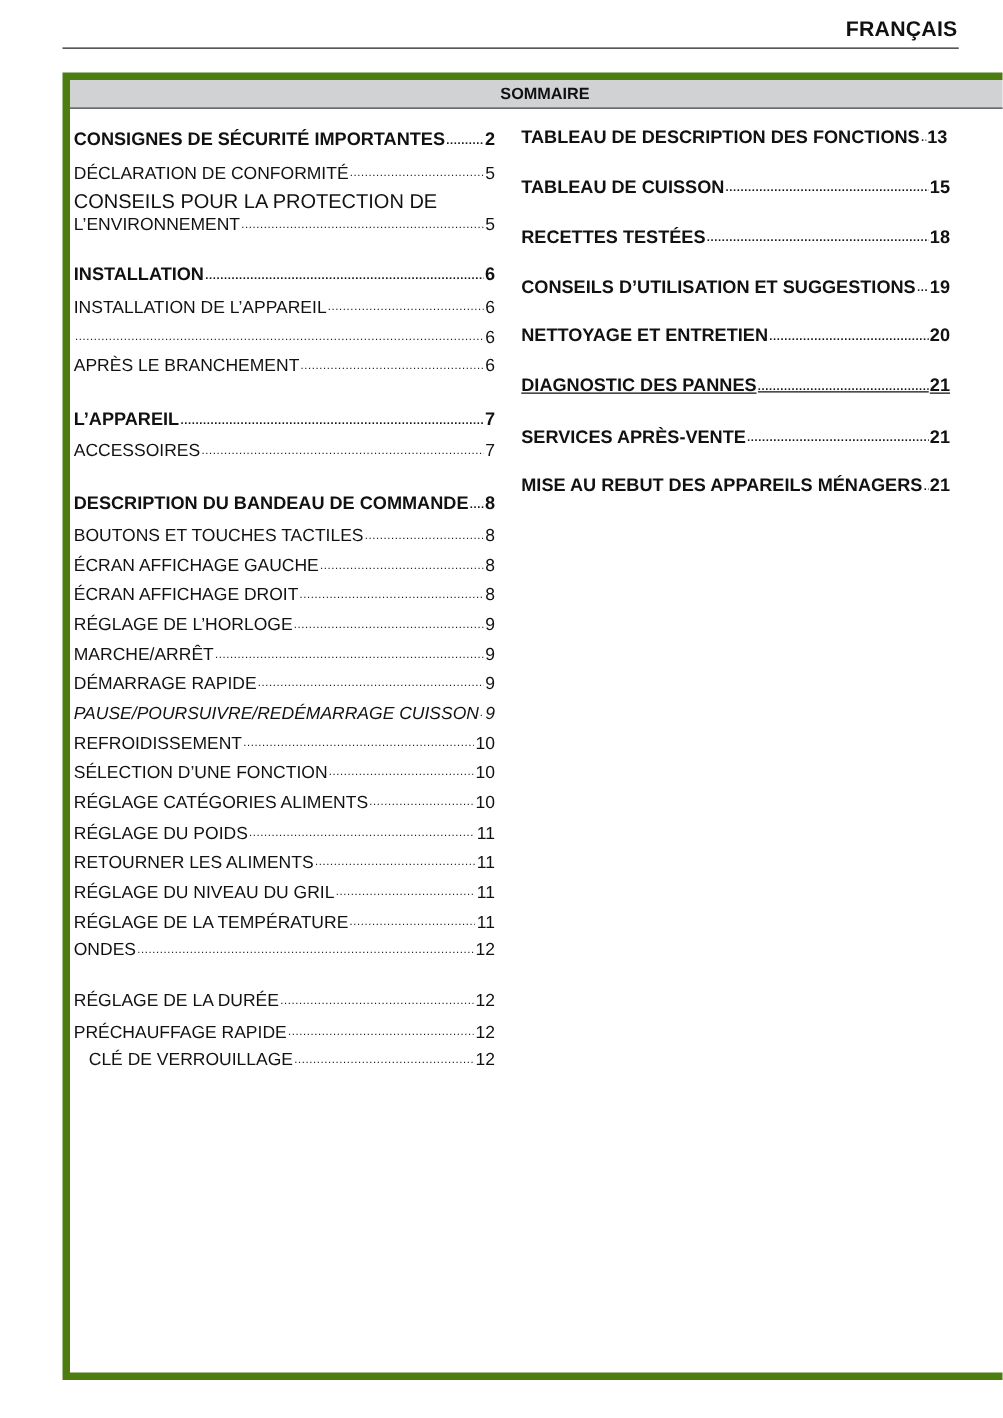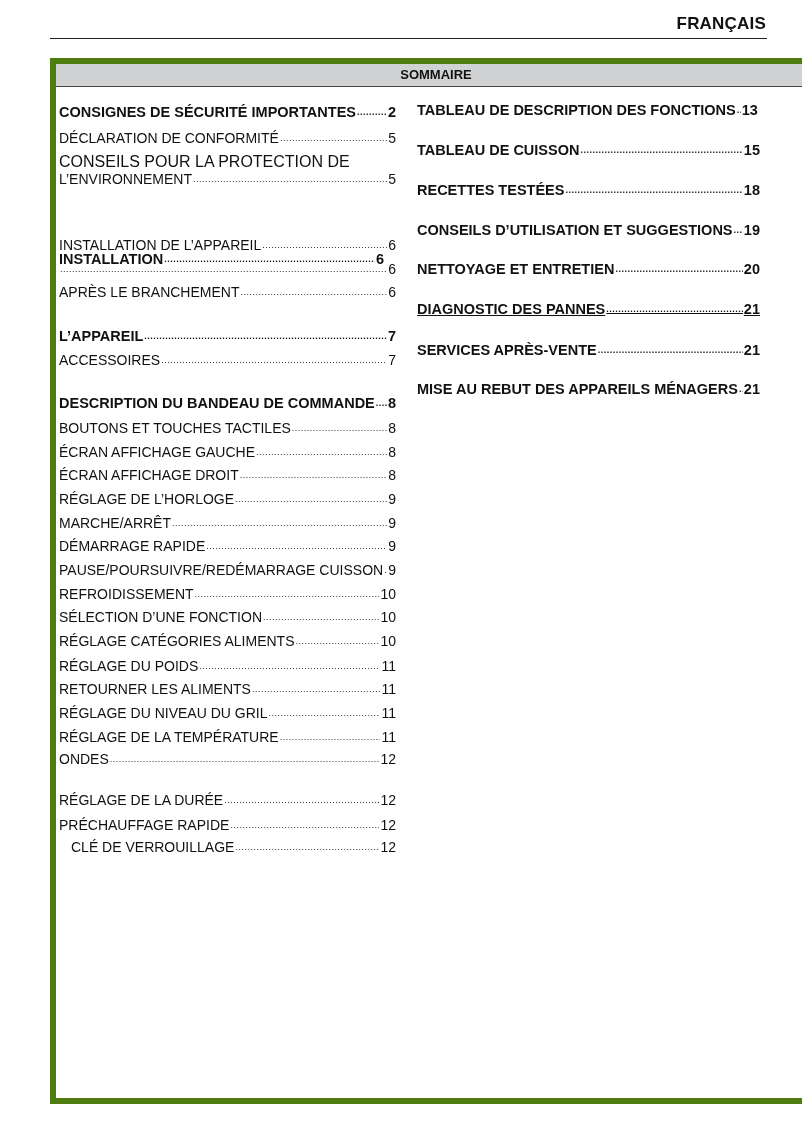--- a/index.html
+++ b/index.html
@@ -44,21 +44,21 @@
         </div>
       </div>
       <div style="position: absolute; left: 0px; right: 0px; top: 59px;">
         <div class="two line1">CONSEILS POUR LA PROTECTION DE</div>
         <div class="entry">
           <span class="t">L’ENVIRONNEMENT</span>
           <span class="dots"></span>
           <span class="p">5</span>
         </div>
       </div>
-      <div style="position: absolute; left: 0px; right: 12px; top: 118px; margin-top: 39px;">
+      <div style="position: absolute; left: 0px; right: 0px; top: 118px;">
         <div class="entry bold">
           <span class="t">INSTALLATION</span>
           <span class="dots"></span>
           <span class="p">6</span>
         </div>
       </div>
       <div style="position: absolute; left: 0px; right: 0px; top: 143px;">
         <div class="entry">
           <span class="t">INSTALLATION DE L’APPAREIL</span>
           <span class="dots"></span>
@@ -134,21 +134,21 @@
           <span class="p">9</span>
         </div>
       </div>
       <div style="position: absolute; left: 0px; right: 0px; top: 444px;">
         <div class="entry">
           <span class="t">DÉMARRAGE RAPIDE</span>
           <span class="dots"></span>
           <span class="p">9</span>
         </div>
       </div>
-      <div style="position: absolute; left: 0px; right: 0px; top: 468px;">
+      <div style="position: absolute; left: 0px; right: 0px; top: 468px; font-style: italic;">
         <div class="entry">
           <span class="t">PAUSE/POURSUIVRE/REDÉMARRAGE CUISSON</span>
           <span class="dots"></span>
           <span class="p">9</span>
         </div>
       </div>
       <div style="position: absolute; left: 0px; right: 0px; top: 492px;">
         <div class="entry">
           <span class="t">REFROIDISSEMENT</span>
           <span class="dots"></span>

